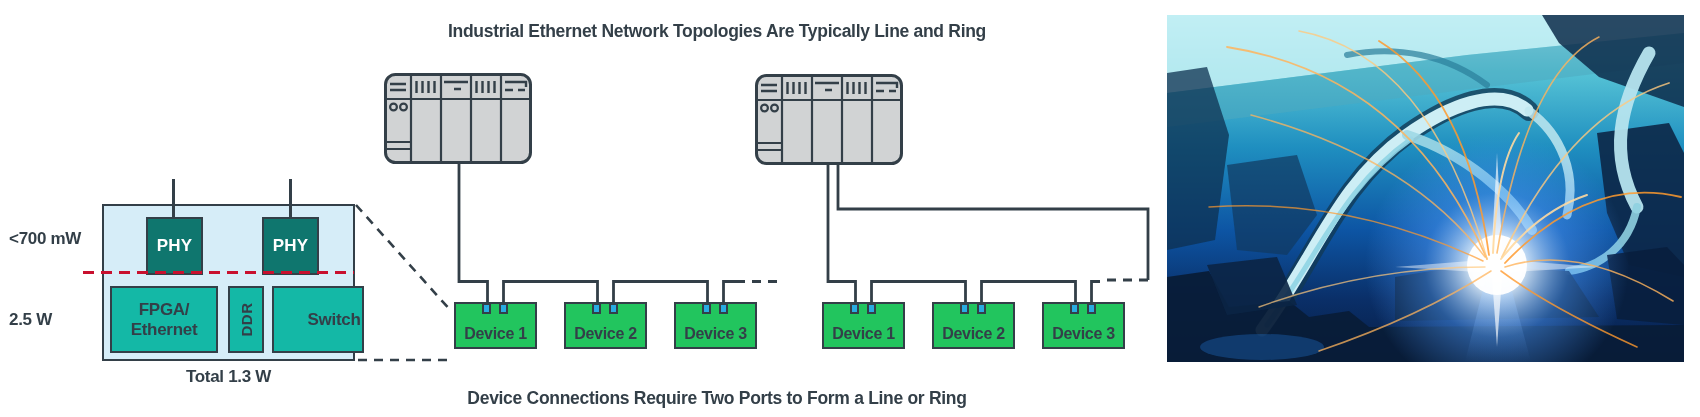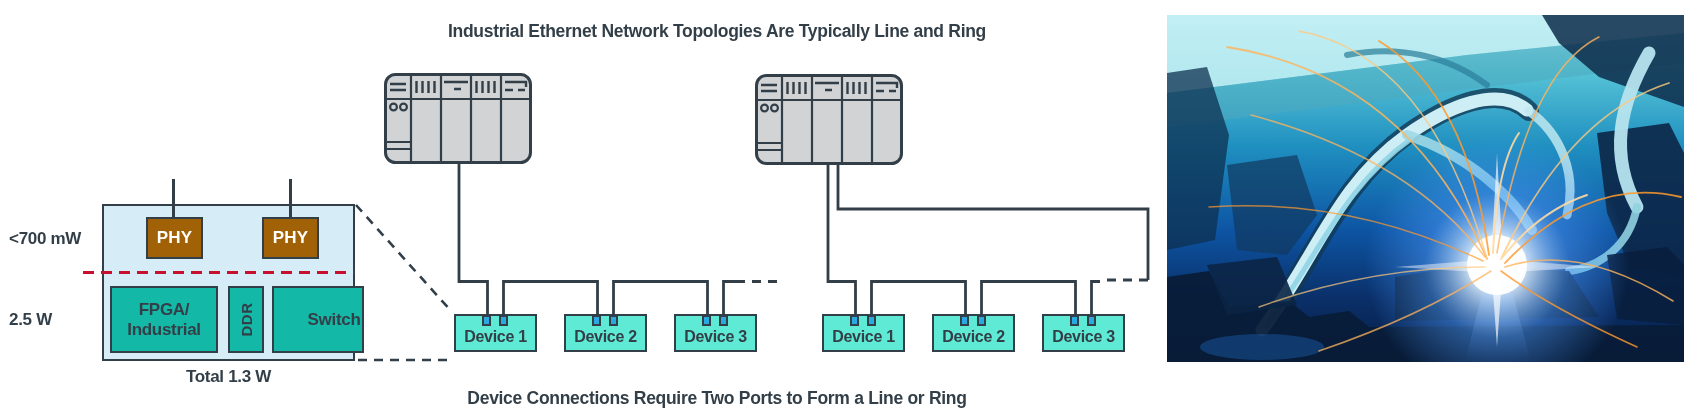--- a/index.html
+++ b/index.html
@@ -16,21 +16,21 @@
   .caption{top:388px;}
 
   
   .chip-box{
     position:absolute;left:102px;top:204px;width:253px;height:157px;
     background:#D6EDF8;border:2.5px solid #333F48;box-sizing:border-box;
   }
   .antenna{position:absolute;top:179px;width:3px;height:40px;background:#333F48;}
   .antenna.a1{left:172px;} .antenna.a2{left:289px;}
   .phy{
-    position:absolute;top:217px;width:57px;height:42px;background:#a16207;
+    position:absolute;top:217px;width:57px;height:58px;background:#0f766e;
     border:2.5px solid #333F48;box-sizing:border-box;color:#ffffff;
     font-weight:bold;font-size:17px;display:flex;align-items:center;justify-content:center;
     letter-spacing:0.2px;
   }
   .phy.p1{left:146px;} .phy.p2{left:262px;}
   .red-divider{
     position:absolute;left:83px;top:271px;width:271px;height:3px;
     background:repeating-linear-gradient(90deg,#C8102E 0 11px,transparent 11px 18px);
   }
   .block{
@@ -46,21 +46,21 @@
     position:absolute;width:84px;text-align:left;font-weight:bold;font-size:17px;
     letter-spacing:-0.3px;color:#333F48;
   }
   .pw-phy{left:9px;top:229px;}
   .pw-core{left:9px;top:310px;}
   .pw-total{position:absolute;left:102px;top:367px;width:253px;text-align:center;
     font-weight:bold;font-size:17px;letter-spacing:-0.3px;}
 
   
   .device{
-    position:absolute;top:314px;width:83px;height:38px;background:#5eead4;
+    position:absolute;top:302px;width:83px;height:47px;background:#22c55e;
     border:2.5px solid #333F48;box-sizing:border-box;
   }
   .port{
     position:absolute;top:0;width:9px;height:10px;background:#29ABE2;
     border:2px solid #333F48;border-top-width:1px;box-sizing:border-box;
   }
   .port-l{left:26px;} .port-r{left:43px;}
   .device-label{
     position:absolute;bottom:4px;left:0;right:0;text-align:center;
     font-weight:bold;font-size:16px;letter-spacing:-0.3px;color:#333F48;
@@ -133,21 +133,21 @@
 
   <div>
     <div class="chip-box"></div>
     <div class="antenna a1"></div>
     <div class="antenna a2"></div>
     <div class="phy p1">PHY</div>
     <div class="phy p2">PHY</div>
     <div class="red-divider"></div>
     <div class="block fpga">
       <span><span>FPGA/</span><br>
-      <span>Industrial</span></span>
+      <span>Ethernet</span></span>
     </div>
     <div class="block ddr">
       <span>DDR</span>
     </div>
     <div class="block switch">
       <span>Switch</span>
     </div>
     <div class="pw-label pw-phy">&lt;700 mW</div>
     <div class="pw-label pw-core">2.5 W</div>
     <div class="pw-total">Total 1.3 W</div>

